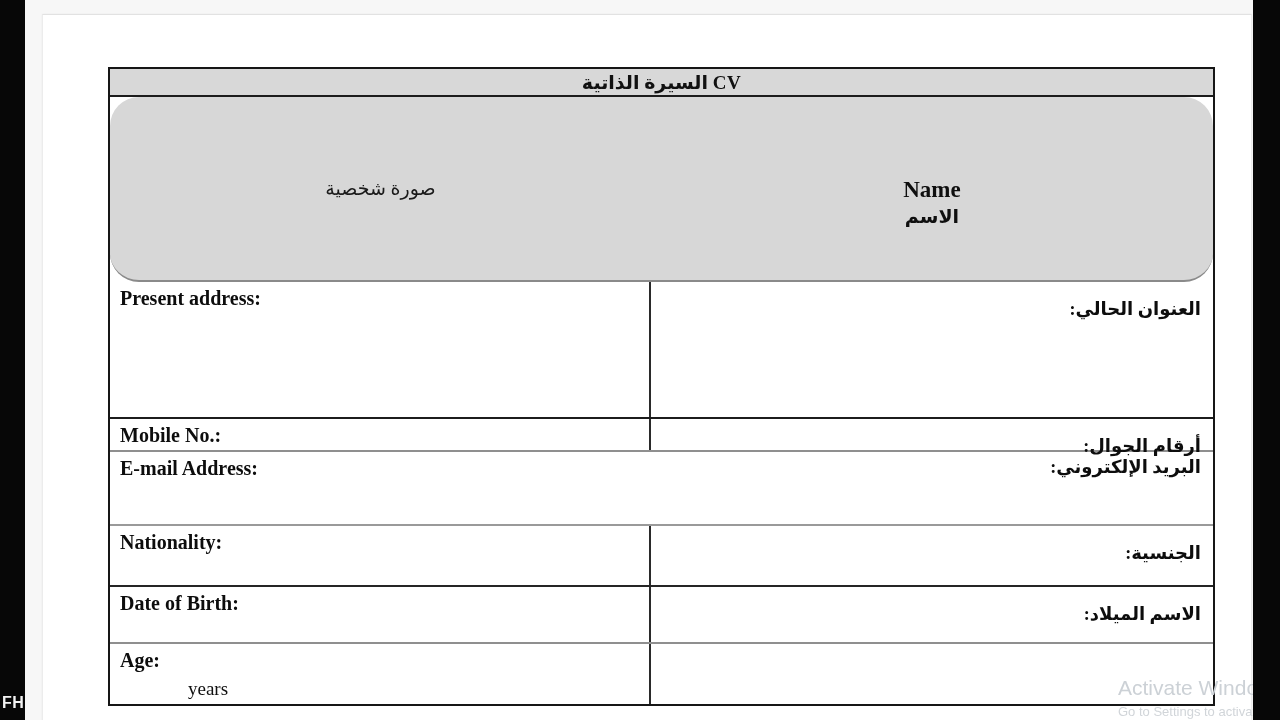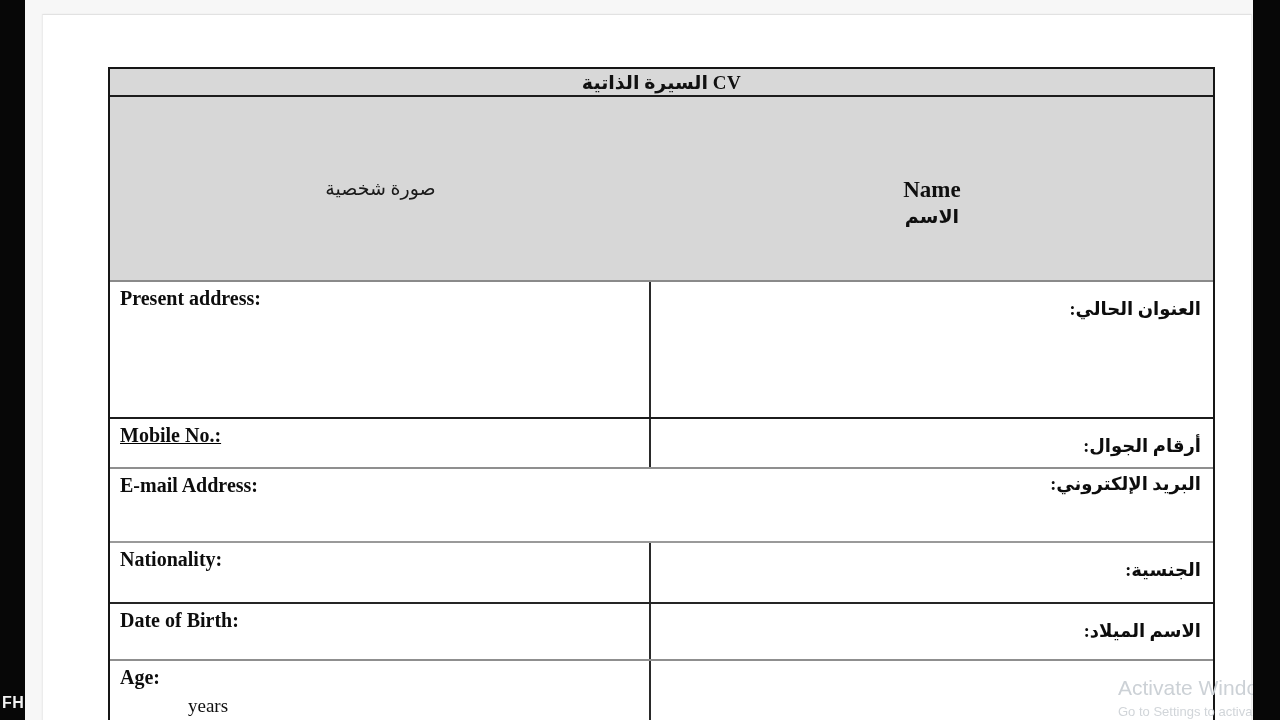--- a/index.html
+++ b/index.html
@@ -23,20 +23,21 @@
   .row{position:relative;box-sizing:border-box;}
   .r-title{
     height:28px;background:#d8d8d8;border-bottom:2px solid #1c1c1c;
     display:flex;align-items:center;justify-content:center;
     font-weight:bold;font-size:19px;color:#111;
   }
   .r-title .mixed{font-family:"Liberation Serif","DejaVu Sans",serif;letter-spacing:0.5px;}
   .r-header{
     height:185px;background:#d7d7d7;border-bottom:2px solid #8a8a8a;
     display:flex;
+    border-radius:29px;
   }
   .half{flex:0 0 541px;display:flex;align-items:center;justify-content:center;}
   .half.rhalf{flex:1;}
   .photo-label{
     font-family:"Liberation Serif","DejaVu Sans",serif;
     font-size:19px;color:#1a1a1a;direction:rtl;
   }
   .nameblock{text-align:center;margin-top:28px;}
   .name-en{font-weight:bold;font-size:23px;color:#0f0f0f;}
   .name-ar{
@@ -54,21 +55,21 @@
   .lbl-ar{
     font-family:"Liberation Serif","DejaVu Sans",serif;
     font-weight:bold;font-size:18px;color:#0d0d0d;direction:rtl;display:inline-block;white-space:nowrap;
   }
   .sub-en{font-weight:normal;font-size:19px;color:#111;margin:6px 0 0 68px;}
   .sub-ar{
     font-family:"Liberation Serif","DejaVu Sans",serif;
     font-weight:bold;font-size:17px;color:#0d0d0d;direction:rtl;margin:4px 14px 0 0;
   }
   .r-addr{height:137px;border-bottom:2px solid #1c1c1c;}
-  .r-mobile{height:50px;border-bottom:2px solid #8f8f8f;text-decoration:underline;}
+  .r-mobile{height:33px;border-bottom:2px solid #8f8f8f;}
   .r-email{height:74px;border-bottom:2px solid #9a9a9a;}
   .r-nat{height:61px;border-bottom:2px solid #252525;}
   .r-dob{height:57px;border-bottom:2px solid #8f8f8f;}
   .r-age{height:60px;}
   
   .strip{position:absolute;top:0;height:720px;background:#070707;z-index:50;}
   .strip.lstrip{left:0;width:25px;}
   .strip.rstrip{left:1253px;width:27px;}
   .fh{
     position:absolute;left:2px;top:694px;z-index:51;

